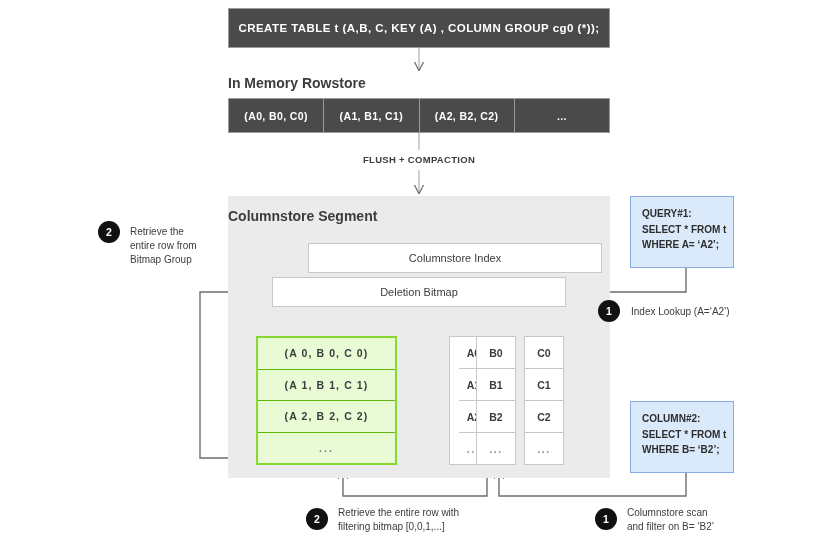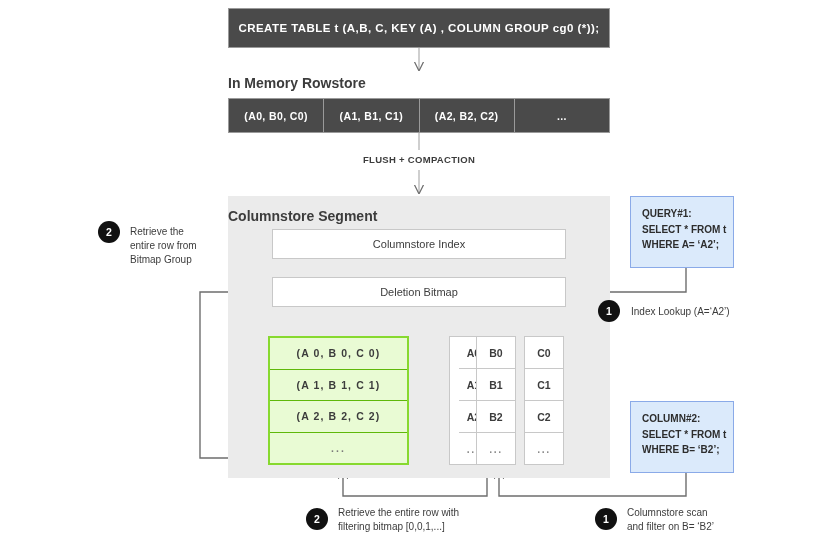--- a/index.html
+++ b/index.html
@@ -64,26 +64,26 @@
     background:#ebebeb;
   }
 
   
   .idxbox{
     left:272px;width:294px;height:30px;
     background:#ffffff;border:1px solid #c8c8c8;
     display:flex;align-items:center;justify-content:center;
     font-size:11px;color:#3c3c3c;
   }
-  .idx-index{top:229px;}
+  .idx-index{top:243px;margin-left:36px;}
   .idx-bitmap{top:277px;}
 
   
   .colgroup{
-    left:268px;top:336px;width:141px;height:129px;
+    left:256px;top:336px;width:141px;height:129px;
     background:#e9fbd4;border:2px solid #87d92f;
     display:flex;flex-direction:column;
   }
   .colgroup .grow{
     flex:1 1 0;
     display:flex;align-items:center;justify-content:center;
     border-bottom:1.5px solid #5fb80a;
     font-size:10.5px;font-weight:bold;letter-spacing:1.1px;color:#3c3c3c;
     white-space:nowrap;
   }

